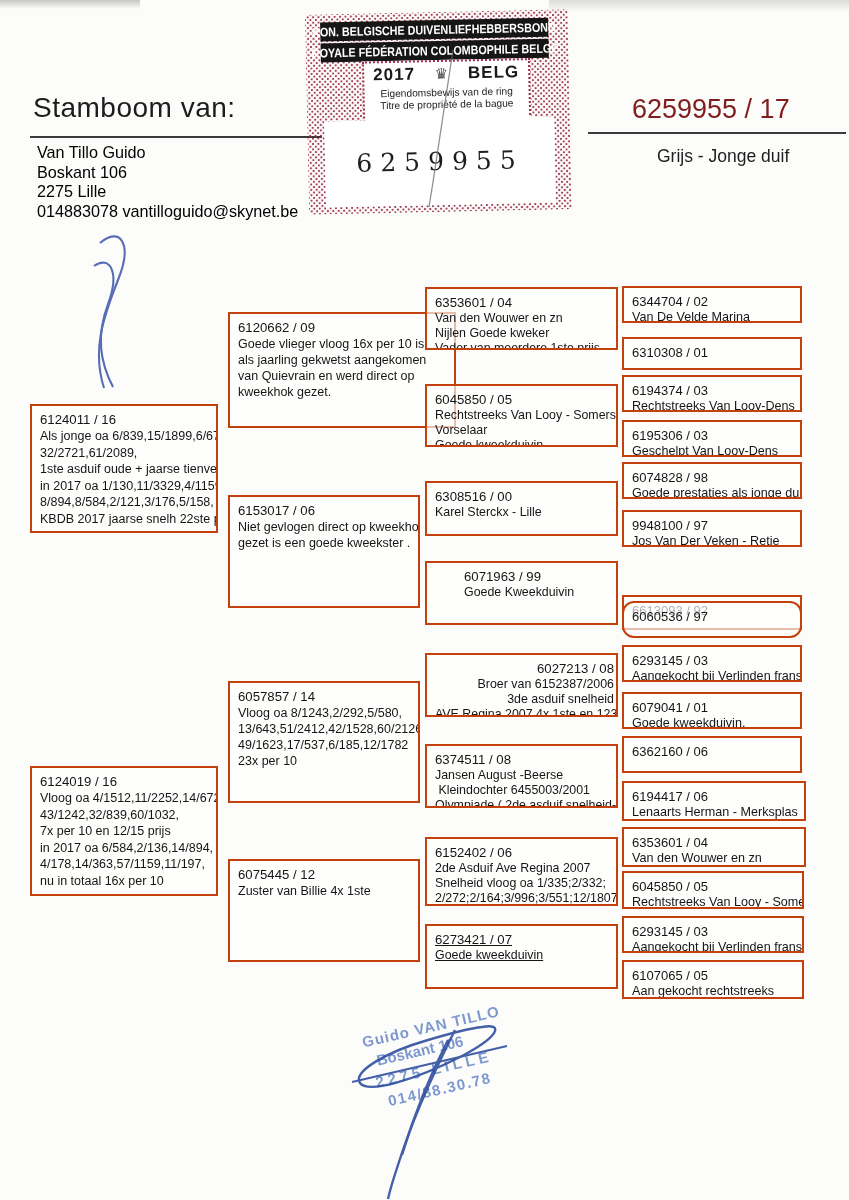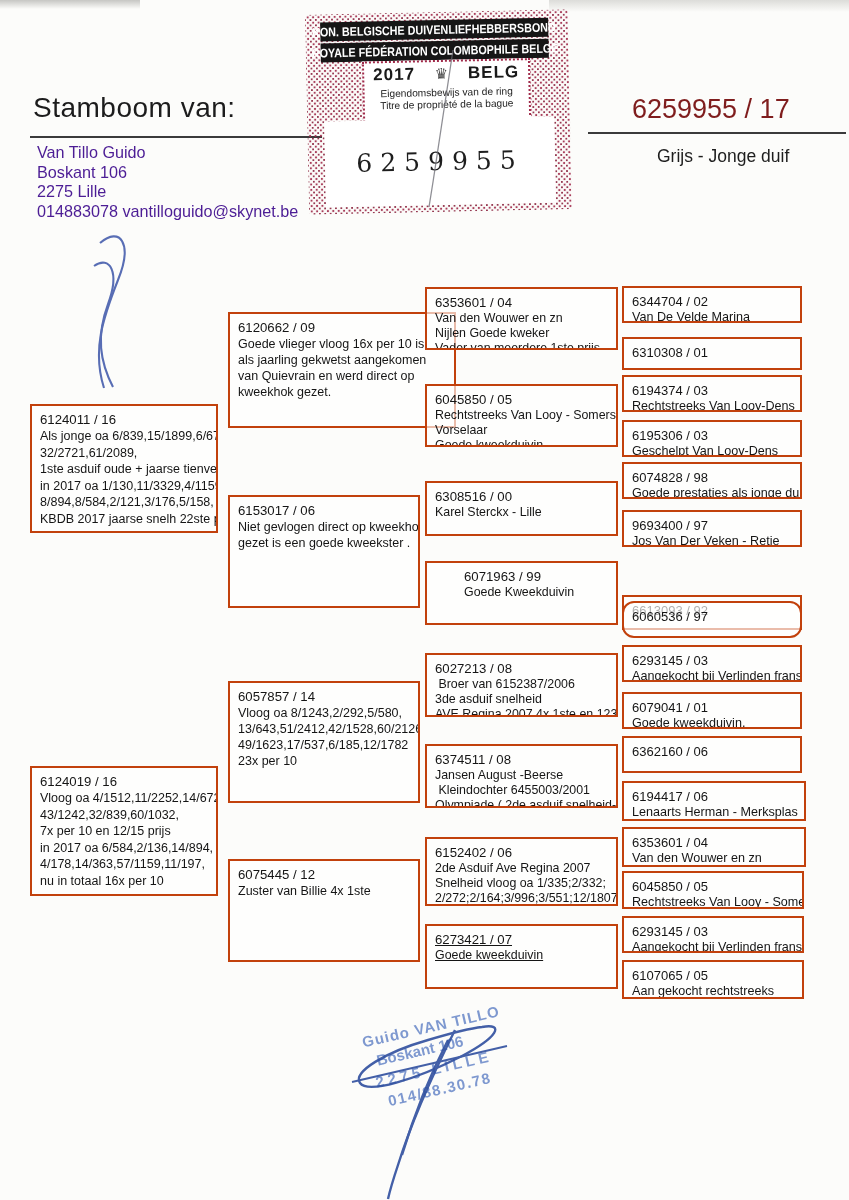--- a/index.html
+++ b/index.html
@@ -8,21 +8,21 @@
   
   .edge-tl{position:absolute;top:0;left:0;width:140px;height:9px;
            background:linear-gradient(to bottom,#9a9a96,rgba(200,200,196,0));opacity:.55;}
   .edge-tr{position:absolute;top:0;right:0;width:300px;height:12px;
            background:linear-gradient(to bottom,#c7c7c3,rgba(220,220,216,0));opacity:.6;}
 
   
   .title{position:absolute;left:33px;top:92px;font-size:28px;letter-spacing:.5px;color:#1c1c1c;}
   .rule-left{position:absolute;left:30px;top:136px;width:292px;height:2px;background:#3b3b3b;}
   .rule-right{position:absolute;left:588px;top:132px;width:258px;height:2px;background:#3b3b3b;}
-  .owner{position:absolute;left:37px;top:143px;font-size:16.2px;line-height:19.5px;color:#4c1d95;}
+  .owner{position:absolute;left:37px;top:143px;font-size:16.2px;line-height:19.5px;color:#000000;}
   .ringfull{position:absolute;left:632px;top:94px;font-size:27px;color:#7f1d1d;}
   .birddesc{position:absolute;left:657px;top:146px;font-size:17.5px;color:#1d1d1d;}
 
   
   .stamp{position:absolute;left:307px;top:12px;width:263px;height:200px;transform:rotate(-1.2deg);}
   .stamp-dots{position:absolute;inset:0;border-radius:4px;
      background-image:radial-gradient(circle,#a02a4a 1.1px,rgba(160,42,74,0) 1.45px),
                       radial-gradient(circle,#8c2440 1.0px,rgba(140,36,64,0) 1.35px);
      background-size:5.4px 5.4px,5.4px 5.4px;background-position:0 0,2.7px 2.7px;opacity:.9;}
   .banner{position:absolute;left:15px;width:228px;height:19px;background:#161616;
@@ -159,21 +159,21 @@
 Goede kweekduivin</div>
       </div>
       <div class="pbox gen3" style="left: 425px; top: 481px; width: 193px; height: 55px;">
         <div class="ring">6308516 / 00</div>
         <div class="lines">Karel Sterckx - Lille</div>
       </div>
       <div class="pbox gen3" style="left: 425px; top: 561px; width: 193px; height: 64px; padding-left: 37px;">
         <div class="ring">6071963 / 99</div>
         <div class="lines">Goede Kweekduivin</div>
       </div>
-      <div class="pbox gen3" style="left: 425px; top: 653px; width: 193px; height: 64px;">
+      <div class="pbox gen3" style="left: 425px; top: 653px; width: 193px; height: 64px; text-align: right;">
         <div class="ring">6027213 / 08</div>
         <div class="lines"> Broer van 6152387/2006
 3de asduif snelheid
 AVE Regina 2007 4x 1ste en 123</div>
       </div>
       <div class="pbox gen3" style="left: 425px; top: 744px; width: 193px; height: 64px;">
         <div class="ring">6374511 / 08</div>
         <div class="lines">Jansen August -Beerse
  Kleindochter 6455003/2001
 Olympiade ( 2de asduif snelheid-</div>
@@ -202,21 +202,21 @@
       </div>
       <div class="pbox gen4" style="left: 622px; top: 420px; width: 180px; height: 37px;">
         <div class="ring">6195306 / 03</div>
         <div class="lines">Geschelpt Van Looy-Dens</div>
       </div>
       <div class="pbox gen4" style="left: 622px; top: 462px; width: 180px; height: 37px;">
         <div class="ring">6074828 / 98</div>
         <div class="lines">Goede prestaties als jonge duif .</div>
       </div>
       <div class="pbox gen4" style="left: 622px; top: 510px; width: 180px; height: 37px;">
-        <div class="ring">9693400 / 97</div>
+        <div class="ring">9948100 / 97</div>
         <div class="lines">Jos Van Der Veken - Retie</div>
       </div>
       <div class="pbox gen4" style="left: 622px; top: 558px; width: 180px; height: 35px; margin-top: 37px;">
         <div class="ring">6613093 / 92</div>
         <div class="lines"></div>
       </div>
       <div class="pbox gen4" style="left: 622px; top: 601px; width: 180px; height: 37px; border-radius: 12px;">
         <div class="ring">6060536 / 97</div>
         <div class="lines"></div>
       </div>

